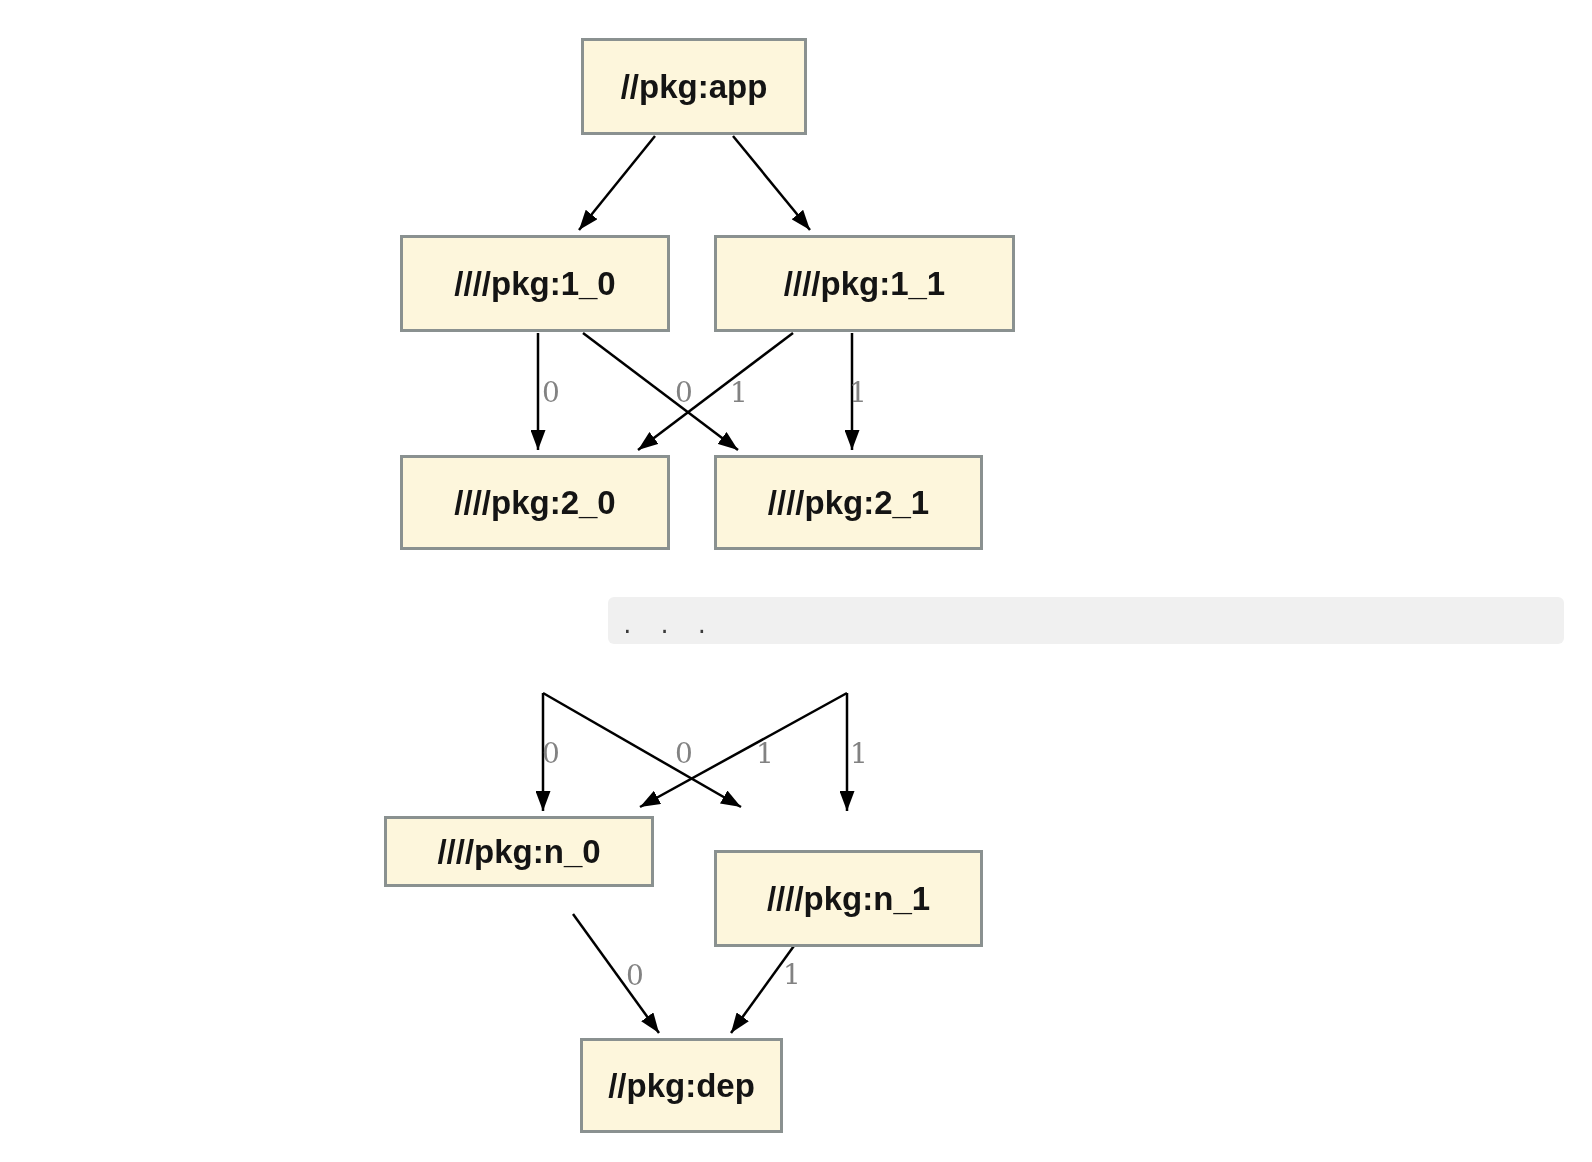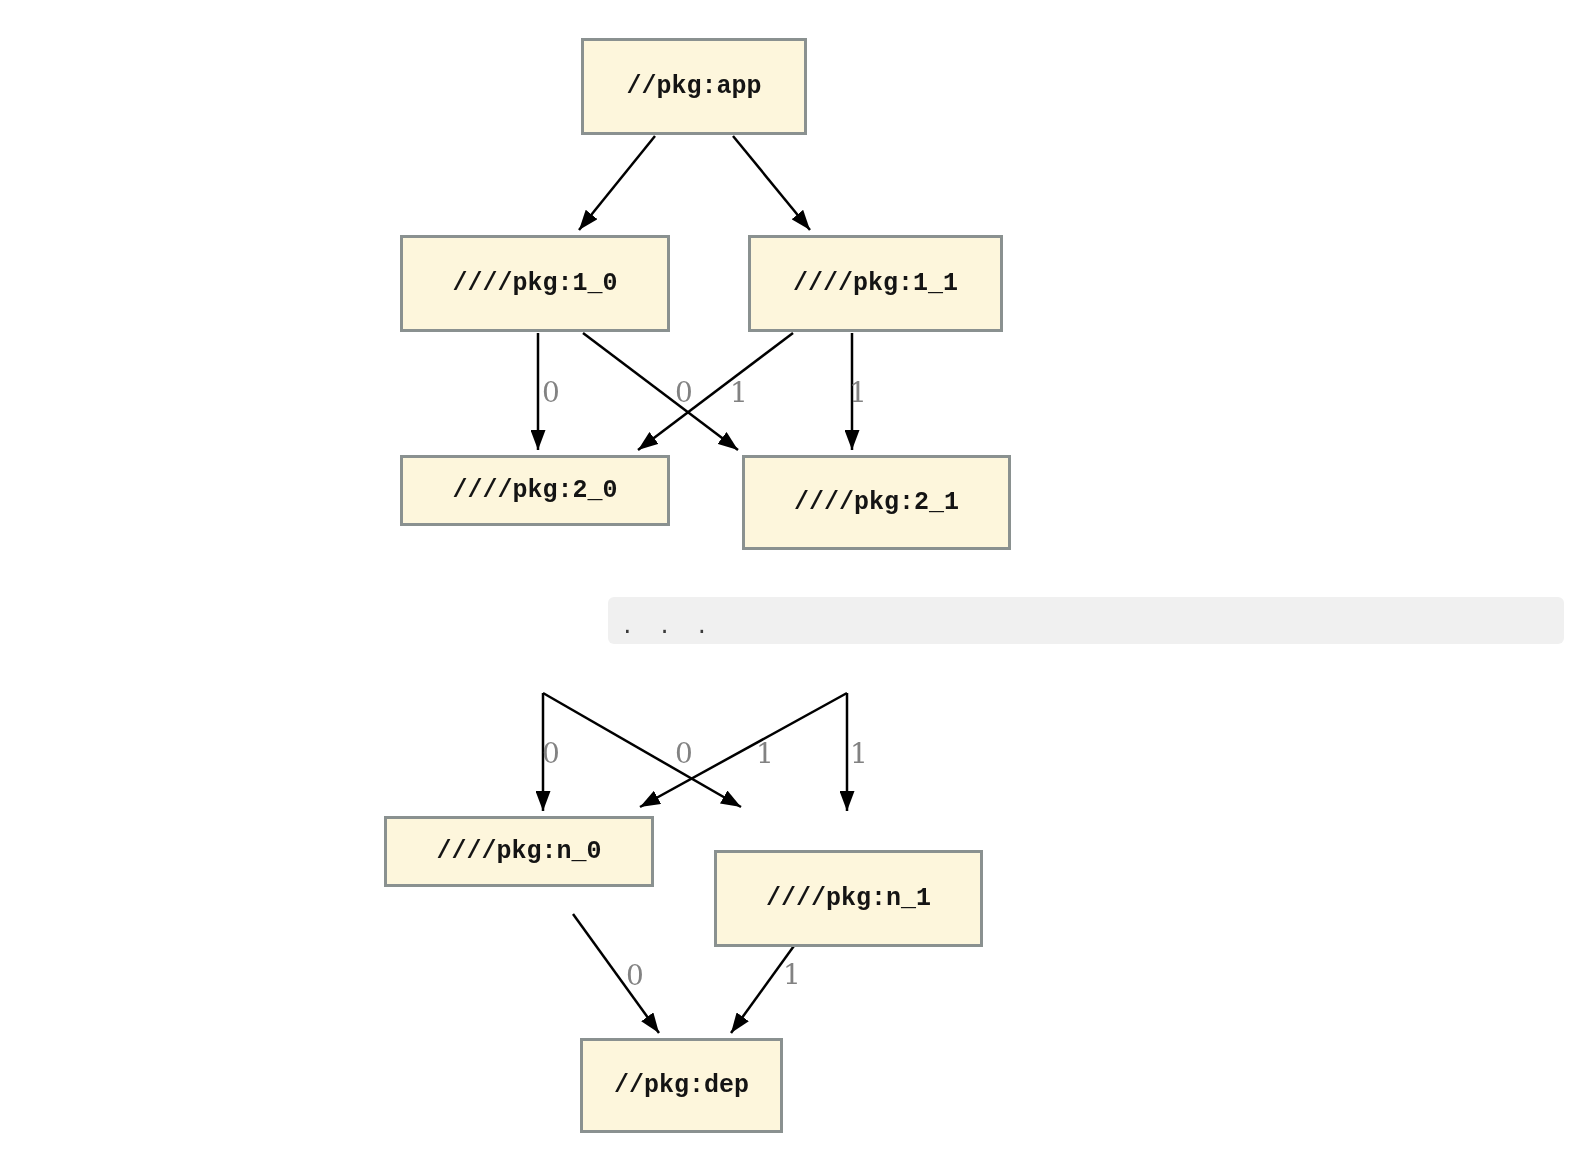--- a/index.html
+++ b/index.html
@@ -17,23 +17,23 @@
     font-size:28px;
     fill:var(--edge-label-color,#828282);
     text-anchor:middle;
   }
   .node{
     position:absolute;
     box-sizing:border-box;
     background:var(--node-fill,#fdf6dc);
     border:3px solid var(--node-border,#8a9190);
     display:flex;align-items:center;justify-content:center;
-    font-family:Liberation Mono, monospace;
+    font-family:Liberation Sans, sans-serif;
     font-weight:bold;
-    font-size:25px;
+    font-size:33px;
     color:var(--node-text,#141414);
     white-space:pre;
   }
   .ellipsis-band{
     position:absolute;
     box-sizing:border-box;
     background:var(--band-bg,#f0f0f0);
     border-radius:6px;
     display:flex;align-items:center;
     padding:10px 0 0 13px;
@@ -76,23 +76,23 @@
         <line x1="573" y1="914" x2="659" y2="1033" class="edge-line" marker-end="url(#arrowhead)"></line>
         <text x="635" y="985" class="edge-label">0</text>
         <line x1="817" y1="914" x2="731" y2="1033" class="edge-line" marker-end="url(#arrowhead)"></line>
         <text x="792" y="984" class="edge-label">1</text>
       </g>
   </svg>
 
   <div id="node-layer">
       <div class="node" style="left: 581px; top: 38px; width: 226px; height: 97px;">//pkg:app</div>
       <div class="node" style="left: 400px; top: 235px; width: 270px; height: 97px;">////pkg:1_0</div>
-      <div class="node" style="left: 748px; top: 235px; width: 255px; height: 97px;">////pkg:1_1</div>
-      <div class="node" style="left: 400px; top: 455px; width: 270px; height: 71px;">////pkg:2_0</div>
-      <div class="node" style="left: 714px; top: 455px; width: 269px; height: 95px; margin-left: 28px;">////pkg:2_1</div>
+      <div class="node" style="left: 714px; top: 235px; width: 301px; height: 97px;">////pkg:1_1</div>
+      <div class="node" style="left: 400px; top: 455px; width: 270px; height: 95px;">////pkg:2_0</div>
+      <div class="node" style="left: 714px; top: 455px; width: 269px; height: 95px;">////pkg:2_1</div>
       <div class="node" style="left: 384px; top: 816px; width: 270px; height: 71px;">////pkg:n_0</div>
       <div class="node" style="left: 714px; top: 816px; width: 269px; height: 97px; margin-top: 34px;">////pkg:n_1</div>
       <div class="node" style="left: 580px; top: 1038px; width: 203px; height: 95px;">//pkg:dep</div>
     </div>
 
   <div class="ellipsis-band" id="ellipsis-band" style="left: 608px; top: 597px; width: 956px; height: 47px;">
     <span>. . .</span>
   </div>
 
 </div>

